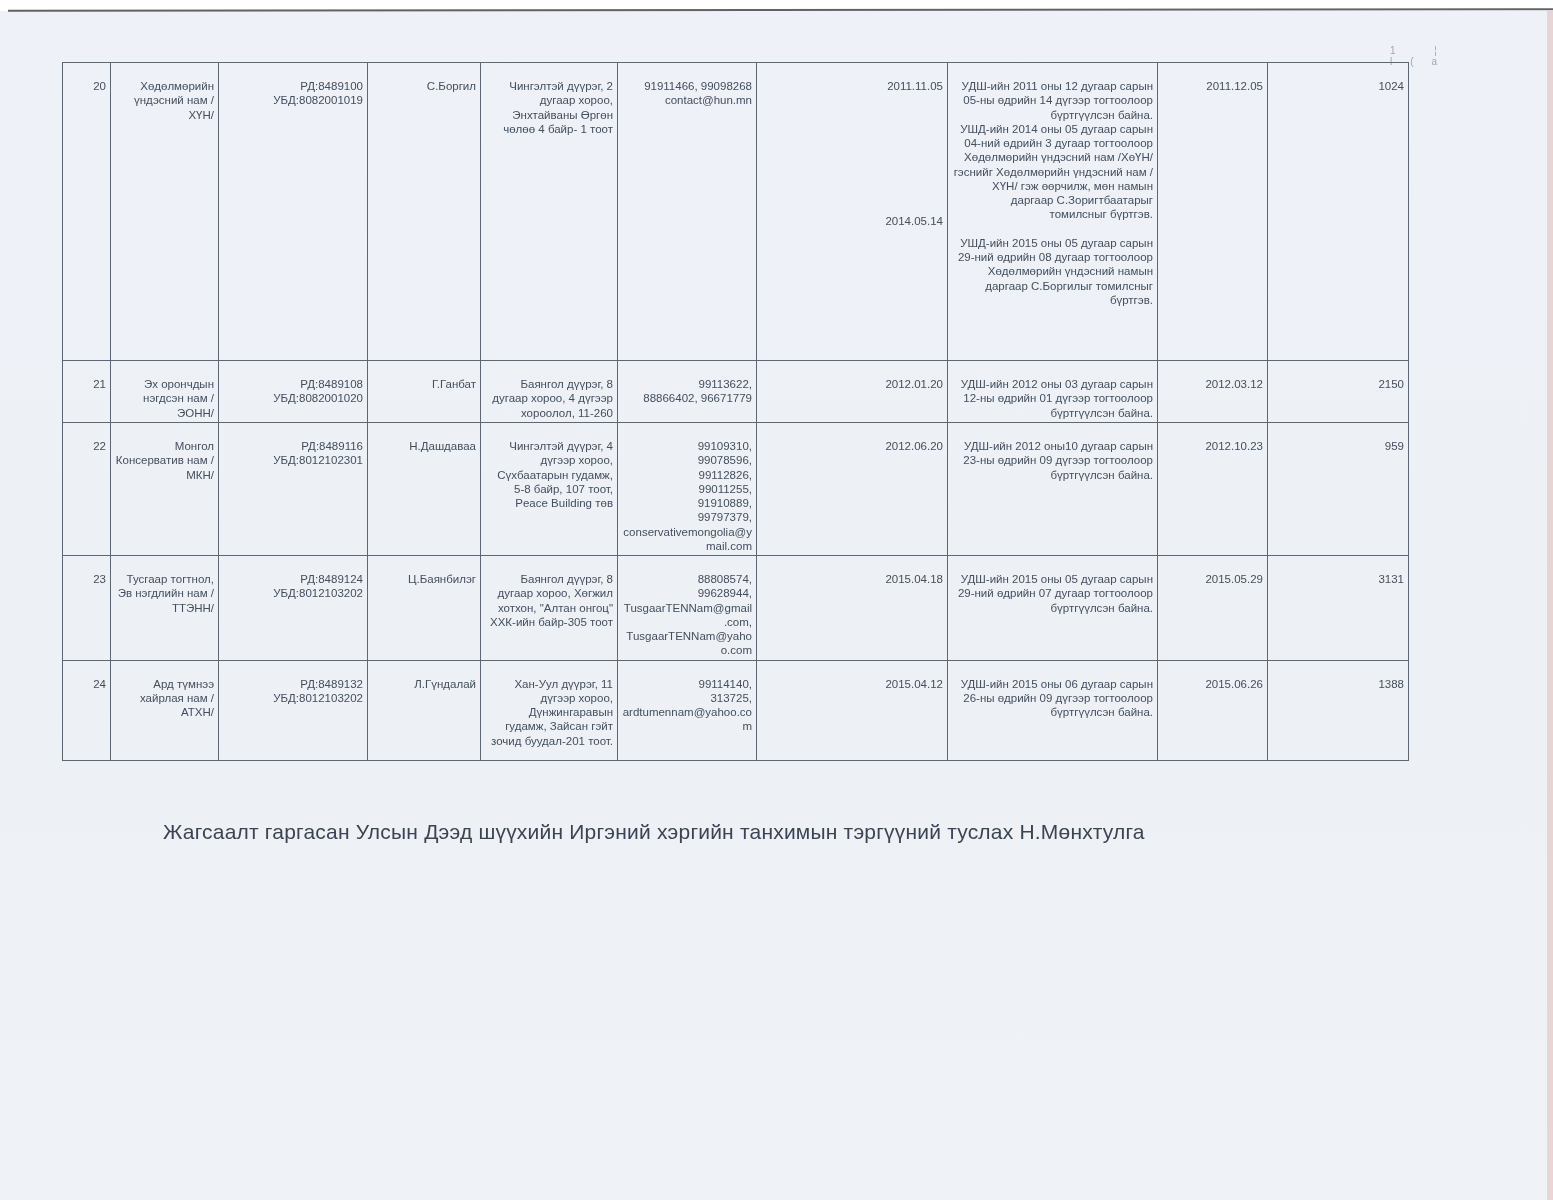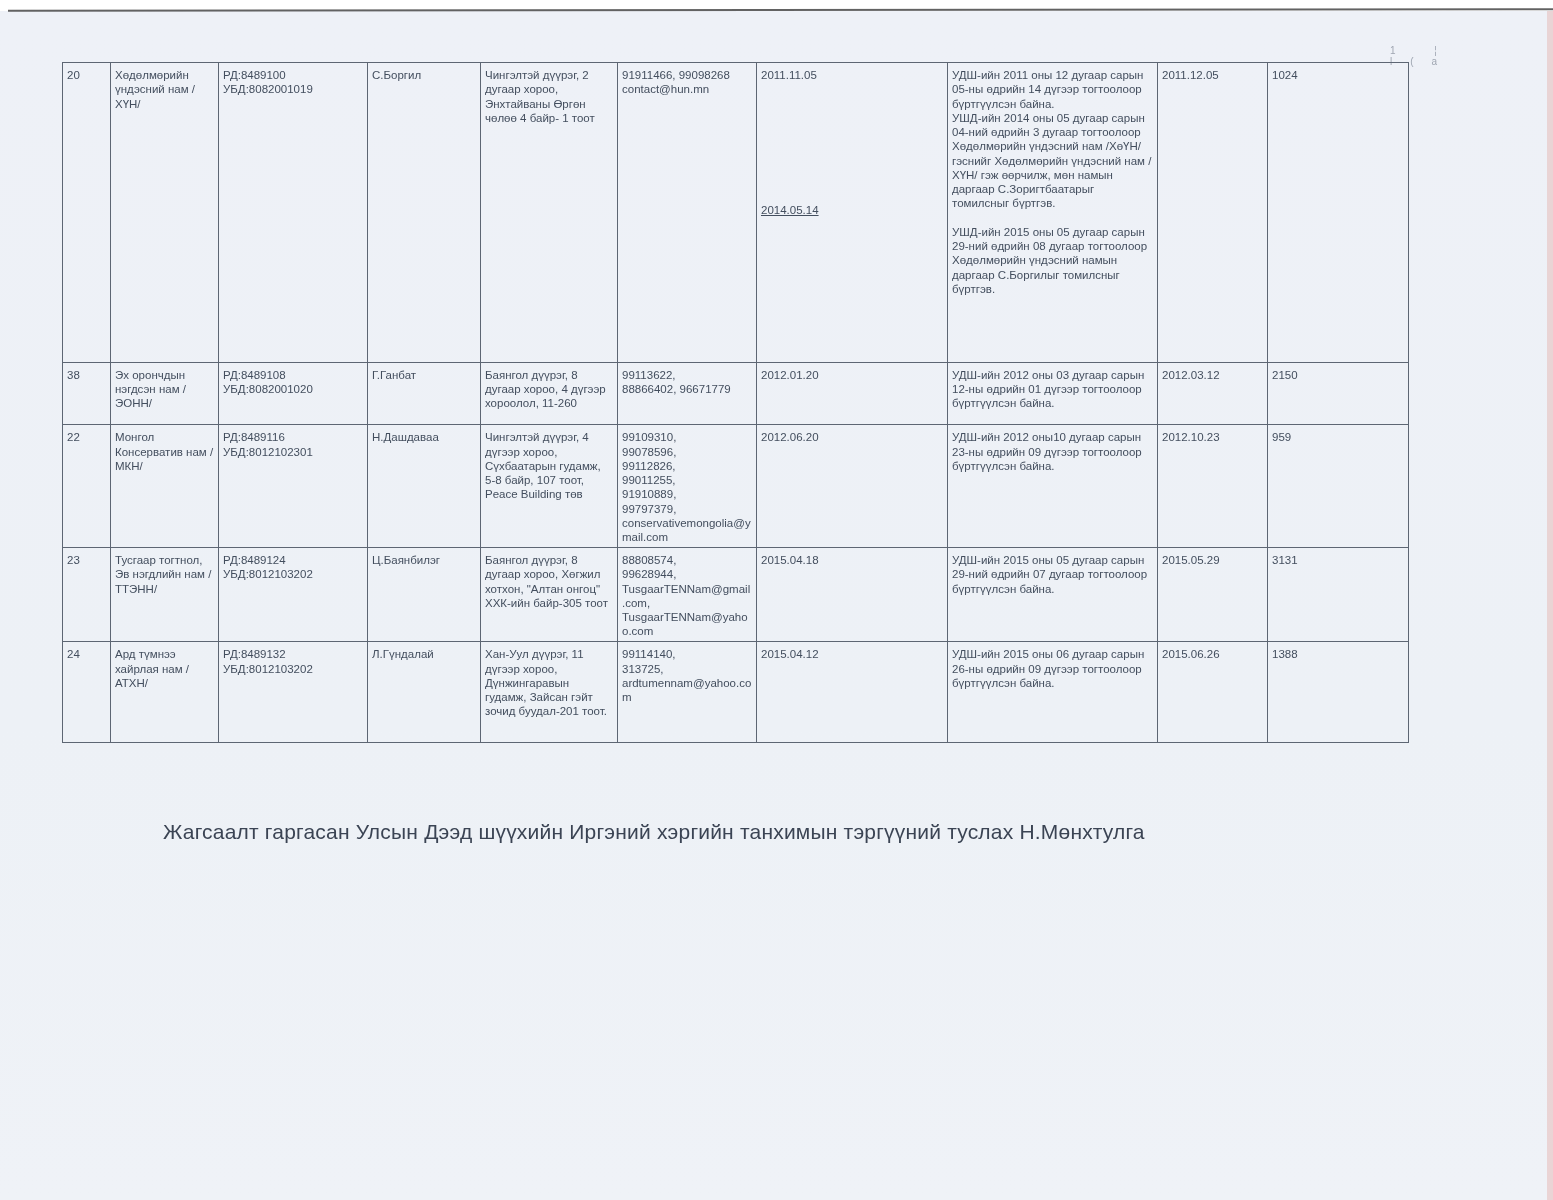--- a/index.html
+++ b/index.html
@@ -23,31 +23,31 @@
   .corner-marks{
     position:absolute;left:1390px;top:45px;width:130px;height:16px;
     font-size:10px;color:#8b93a0;opacity:.8;letter-spacing:18px;
   }
   table.doc{
     position:absolute;left:62px;top:62px;width:1346px;height:681px;
     border-collapse:collapse;table-layout:fixed;
   }
   table.doc td{
     border:1px solid #5d6673;
-    vertical-align:top;text-align:left;
-    padding:5px 4px 2px 4px;
+    vertical-align:top;text-align:right;
+    padding:16px 4px 2px 4px;
     font-size:11.5px;line-height:1.24;
     color:#434e5e;
     overflow:hidden;
     margin-left:10px;
   }
   .pre{white-space:pre-line;}
   .wrapany{overflow-wrap:anywhere;word-break:break-word;}
   .email-link{display:inline-block;overflow-wrap:anywhere;}
-  .date-second{display:block;margin-top:121px;text-decoration:underline;}
+  .date-second{display:block;margin-top:121px;}
   tr.r20{height:298px;} tr.r21{height:62px;} tr.r22{height:122px;}
   tr.r23{height:90px;} tr.r24{height:100px;}
   .footer-line{
     position:absolute;left:163px;top:820px;width:1240px;
     font-size:21px;color:#3b4454;letter-spacing:.2px;
   }
 </style>
 </head>
 <body>
 
@@ -88,21 +88,21 @@
     </td>
     <td class="pre">УДШ-ийн 2011 оны 12 дугаар сарын 05-ны өдрийн 14 дүгээр тогтоолоор бүртгүүлсэн байна.
 УШД-ийн 2014 оны 05 дугаар сарын 04-ний өдрийн 3 дугаар тогтоолоор Хөдөлмөрийн үндэсний нам /ХөҮН/ гэснийг  Хөдөлмөрийн үндэсний нам /ХҮН/ гэж өөрчилж, мөн намын даргаар С.Зоригтбаатарыг томилсныг бүртгэв.
 
 УШД-ийн 2015 оны 05 дугаар сарын 29-ний өдрийн 08 дугаар тогтоолоор Хөдөлмөрийн үндэсний намын даргаар С.Боргилыг томилсныг бүртгэв.</td>
     <td>2011.12.05</td>
     <td>1024</td>
   </tr>
 
   <tr class="r21">
-    <td>38</td>
+    <td>21</td>
     <td>Эх орончдын нэгдсэн нам /ЭОНН/</td>
     <td class="pre">РД:8489108
 УБД:8082001020</td>
     <td>Г.Ганбат</td>
     <td>Баянгол дүүрэг, 8 дугаар хороо, 4 дүгээр хороолол, 11-260</td>
     <td>
       <div class="pre wrapany">99113622,
 88866402, 96671779</div>
     </td>
     <td>

